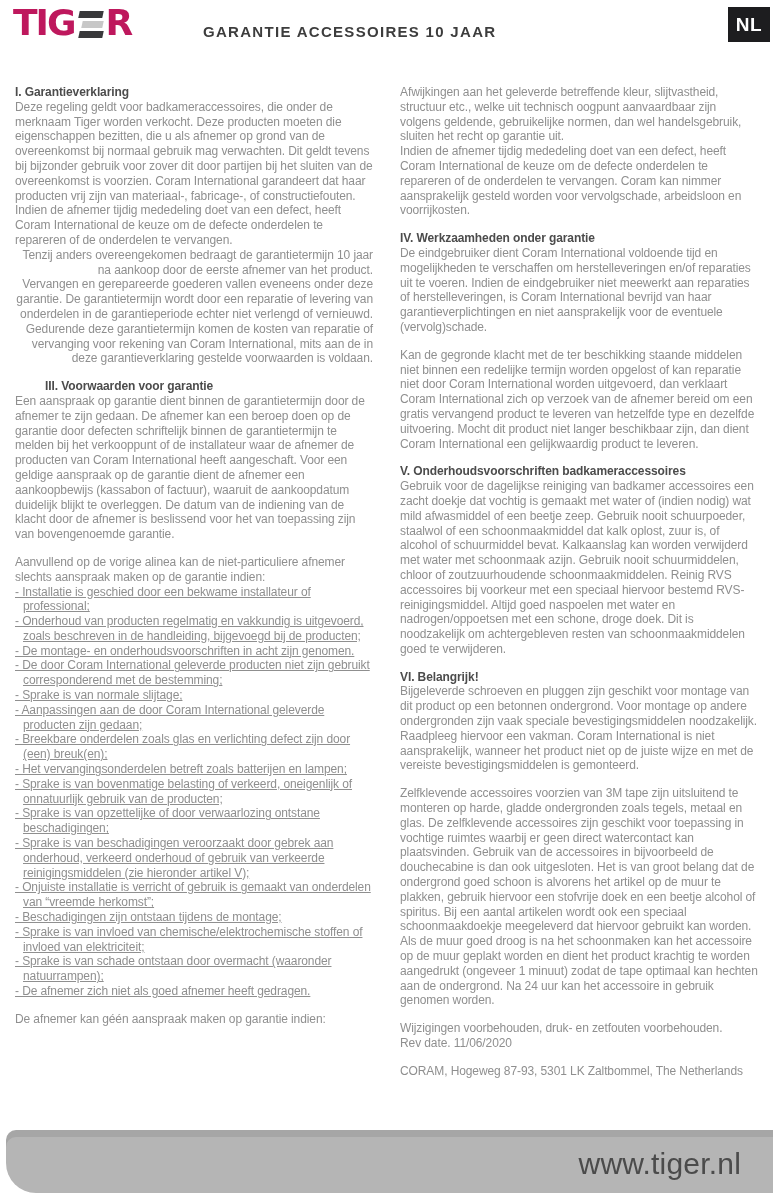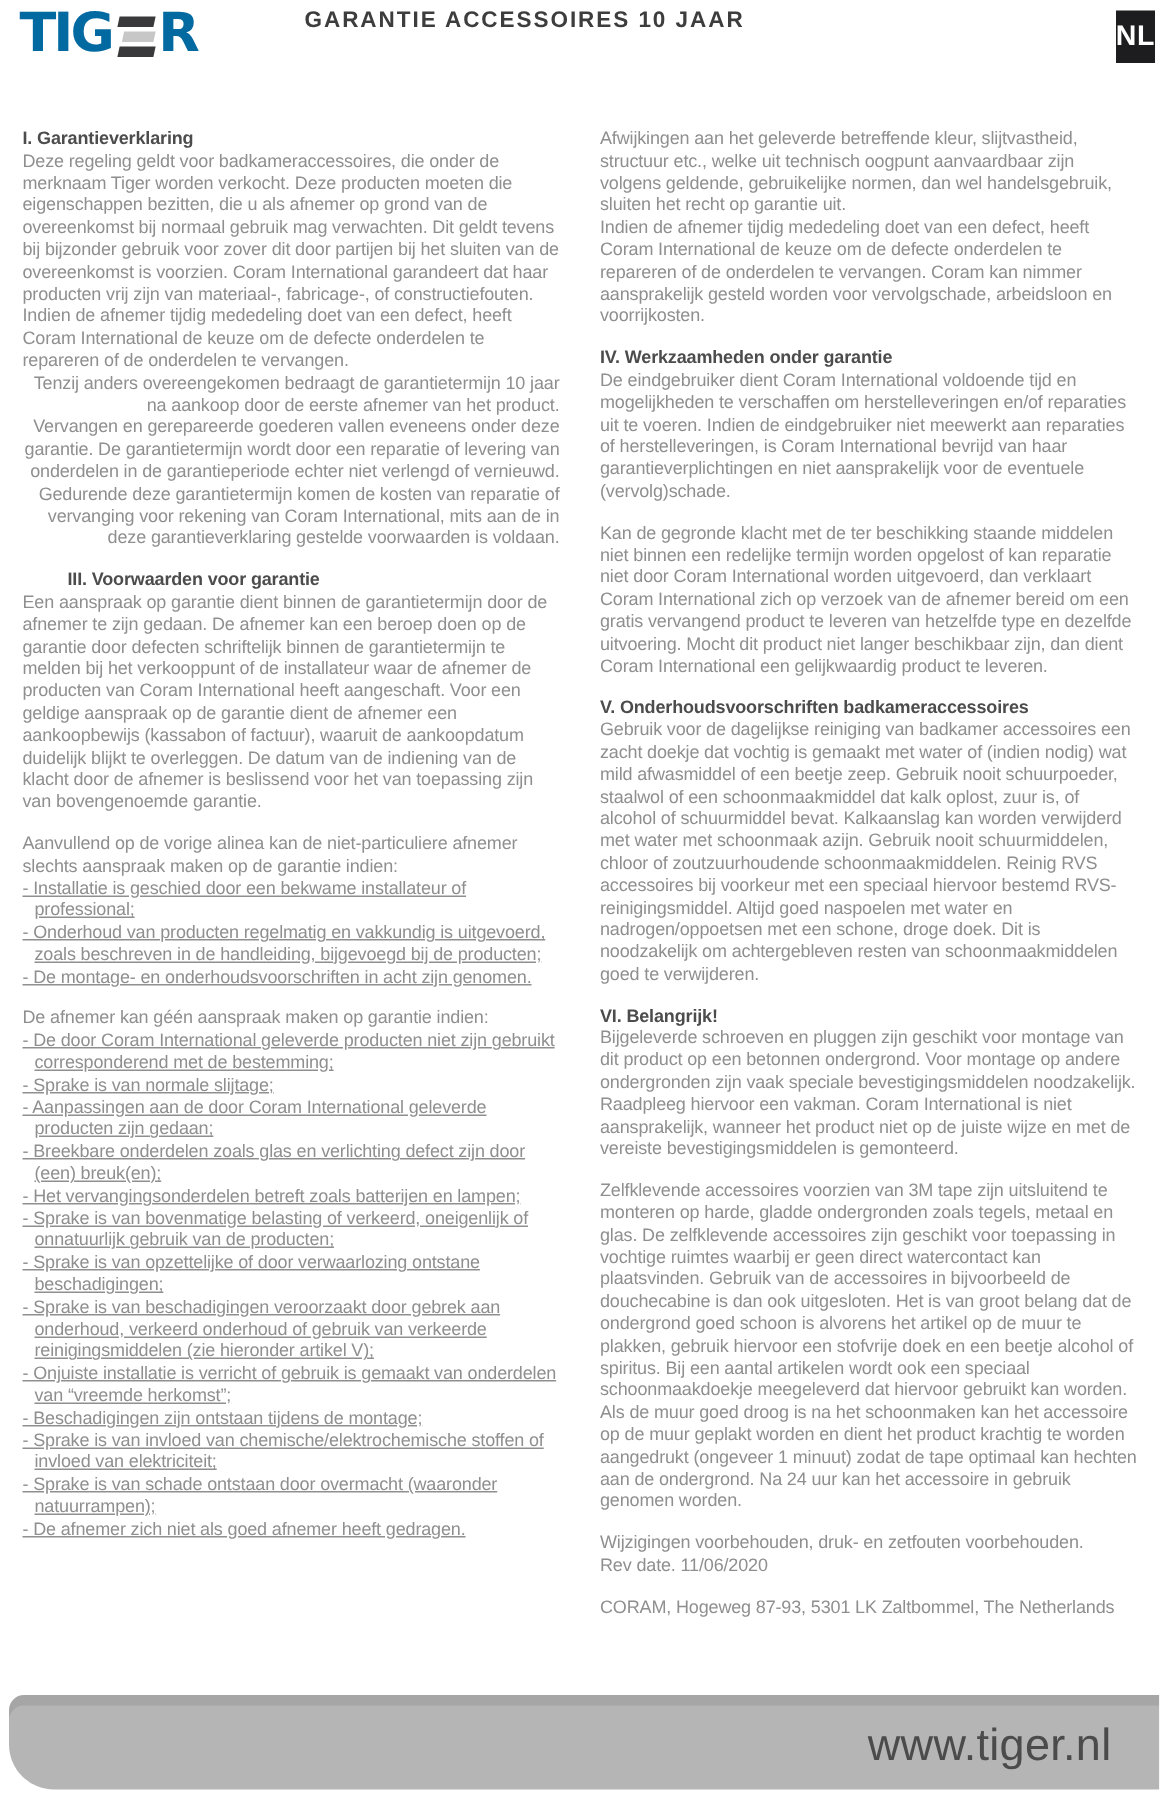--- a/index.html
+++ b/index.html
@@ -8,41 +8,41 @@
     width:773px;height:1200px;
     background:#ffffff;
     overflow:hidden;
     font-family:"Liberation Sans", sans-serif;
   }
   
   .header{position:relative;height:85px;}
   .logo{
     position:absolute;left:13px;top:5px;
     display:flex;align-items:flex-start;
-    color:#0369a1;
+    color:#be185d;
     font-family:"DejaVu Sans", sans-serif;
     font-weight:bold;font-size:36px;line-height:36px;
     letter-spacing:-2px;
   }
   .logo-e{
     display:flex;flex-direction:column;justify-content:space-between;
     width:24px;height:27px;margin:6px 3px 0 4px;
   }
   .logo-e .bar{height:7px;transform:skewX(-12deg);}
   .logo-e .bar.b1{background:#39393b;}
   .logo-e .bar.b2{background:#c7c7c7;width:21px;align-self:flex-end;}
   .logo-e .bar.b3{background:#39393b;}
   .doc-title{
-    position:absolute;left:203px;top:5px;
+    position:absolute;left:203px;top:23px;
     font-size:15px;font-weight:bold;color:#3d3d3d;
     letter-spacing:1.3px;
   }
   .lang-badge{
     position:absolute;right:3px;top:7px;
-    width:26px;height:35px;
+    width:42px;height:35px;
     background:#1d1d1f;color:#ffffff;
     font-weight:bold;font-size:19px;
     display:flex;align-items:center;justify-content:center;
     letter-spacing:0.5px;
   }
   
   .columns{
     display:flex;gap:27px;
     padding:0 15px;
   }
@@ -94,36 +94,36 @@
 Vervangen en gerepareerde goederen vallen eveneens onder deze garantie. De garantietermijn wordt door een reparatie of levering van onderdelen in de garantieperiode echter niet verlengd of vernieuwd.
 Gedurende deze garantietermijn komen de kosten van reparatie of vervanging voor rekening van Coram International, mits aan de in deze garantieverklaring gestelde voorwaarden is voldaan.</div>
         <div class="blk heading" style="margin-top: 13px; padding-left: 30px;">III. Voorwaarden voor garantie</div>
         <div class="blk para" style="margin-top: 0px;">Een aanspraak op garantie dient binnen de garantietermijn door de afnemer te zijn gedaan. De afnemer kan een beroep doen op de garantie door defecten schriftelijk binnen de garantietermijn te melden bij het verkooppunt of de installateur waar de afnemer de producten van Coram International heeft aangeschaft. Voor een geldige aanspraak op de garantie dient de afnemer een aankoopbewijs (kassabon of factuur), waaruit de aankoopdatum duidelijk blijkt te overleggen. De datum van de indiening van de klacht door de afnemer is beslissend voor het van toepassing zijn van bovengenoemde garantie.</div>
         <div class="blk para" style="margin-top: 13px;">Aanvullend op de vorige alinea kan de niet-particuliere afnemer slechts aanspraak maken op de garantie indien:</div>
         <div class="blk list" style="margin-top: 0px;">
           <div class="list-item">- Installatie is geschied door een bekwame installateur of professional;</div>
           <div class="list-item">- Onderhoud van producten regelmatig en vakkundig is uitgevoerd, zoals beschreven in de handleiding, bijgevoegd bij de producten;</div>
           <div class="list-item">- De montage- en onderhoudsvoorschriften in acht zijn genomen.</div>
         </div>
-        <div class="blk para" style="margin-top: 13px;">De afnemer kan géén aanspraak maken op garantie indien:</div>
         <div class="blk list" style="margin-top: 0px;">
           <div class="list-item">- De door Coram International geleverde producten niet zijn gebruikt corresponderend met de bestemming;</div>
           <div class="list-item">- Sprake is van normale slijtage;</div>
           <div class="list-item">- Aanpassingen aan de door Coram International geleverde producten zijn gedaan;</div>
           <div class="list-item">- Breekbare onderdelen zoals glas en verlichting defect zijn door (een) breuk(en);</div>
           <div class="list-item">- Het vervangingsonderdelen betreft zoals batterijen en lampen;</div>
           <div class="list-item">- Sprake is van bovenmatige belasting of verkeerd, oneigenlijk of onnatuurlijk gebruik van de producten;</div>
           <div class="list-item">- Sprake is van opzettelijke of door verwaarlozing ontstane beschadigingen;</div>
           <div class="list-item">- Sprake is van beschadigingen veroorzaakt door gebrek aan onderhoud, verkeerd onderhoud of gebruik van verkeerde reinigingsmiddelen (zie hieronder artikel V);</div>
           <div class="list-item">- Onjuiste installatie is verricht of gebruik is gemaakt van onderdelen van “vreemde herkomst”;</div>
           <div class="list-item">- Beschadigingen zijn ontstaan tijdens de montage;</div>
           <div class="list-item">- Sprake is van invloed van chemische/elektrochemische stoffen of invloed van elektriciteit;</div>
           <div class="list-item">- Sprake is van schade ontstaan door overmacht (waaronder natuurrampen);</div>
           <div class="list-item">- De afnemer zich niet als goed afnemer heeft gedragen.</div>
         </div>
+        <div class="blk para" style="margin-top: 13px;">De afnemer kan géén aanspraak maken op garantie indien:</div>
       </div>
     <div class="col">
         <div class="blk para" style="margin-top: 0px;">Afwijkingen aan het geleverde betreffende kleur, slijtvastheid, structuur etc., welke uit technisch oogpunt aanvaardbaar zijn volgens geldende, gebruikelijke normen, dan wel handelsgebruik, sluiten het recht op garantie uit.</div>
         <div class="blk para" style="margin-top: 0px;">Indien de afnemer tijdig mededeling doet van een defect, heeft Coram International de keuze om de defecte onderdelen te repareren of de onderdelen te vervangen. Coram kan nimmer aansprakelijk gesteld worden voor vervolgschade, arbeidsloon en voorrijkosten.</div>
         <div class="blk heading" style="margin-top: 13px;">IV. Werkzaamheden onder garantie</div>
         <div class="blk para" style="margin-top: 0;">De eindgebruiker dient Coram International voldoende tijd en mogelijkheden te verschaffen om herstelleveringen en/of reparaties uit te voeren. Indien de eindgebruiker niet meewerkt aan reparaties of herstelleveringen, is Coram International bevrijd van haar garantieverplichtingen en niet aansprakelijk voor de eventuele (vervolg)schade.</div>
         <div class="blk para" style="margin-top: 13px;">Kan de gegronde klacht met de ter beschikking staande middelen niet binnen een redelijke termijn worden opgelost of kan reparatie niet door Coram International worden uitgevoerd, dan verklaart Coram International zich op verzoek van de afnemer bereid om een gratis vervangend product te leveren van hetzelfde type en dezelfde uitvoering. Mocht dit product niet langer beschikbaar zijn, dan dient Coram International een gelijkwaardig product te leveren.</div>
         <div class="blk heading" style="margin-top: 13px;">V. Onderhoudsvoorschriften badkameraccessoires</div>
         <div class="blk para" style="margin-top: 0px;">Gebruik voor de dagelijkse reiniging van badkamer accessoires een zacht doekje dat vochtig is gemaakt met water of (indien nodig) wat mild afwasmiddel of een beetje zeep. Gebruik nooit schuurpoeder, staalwol of een schoonmaakmiddel dat kalk oplost, zuur is, of alcohol of schuurmiddel bevat. Kalkaanslag kan worden verwijderd met water met schoonmaak azijn. Gebruik nooit schuurmiddelen, chloor of zoutzuurhoudende schoonmaakmiddelen. Reinig RVS accessoires bij voorkeur met een speciaal hiervoor bestemd RVS-reinigingsmiddel. Altijd goed naspoelen met water en nadrogen/oppoetsen met een schone, droge doek. Dit is noodzakelijk om achtergebleven resten van schoonmaakmiddelen goed te verwijderen.</div>
         <div class="blk heading" style="margin-top: 13px;">VI. Belangrijk!</div>

